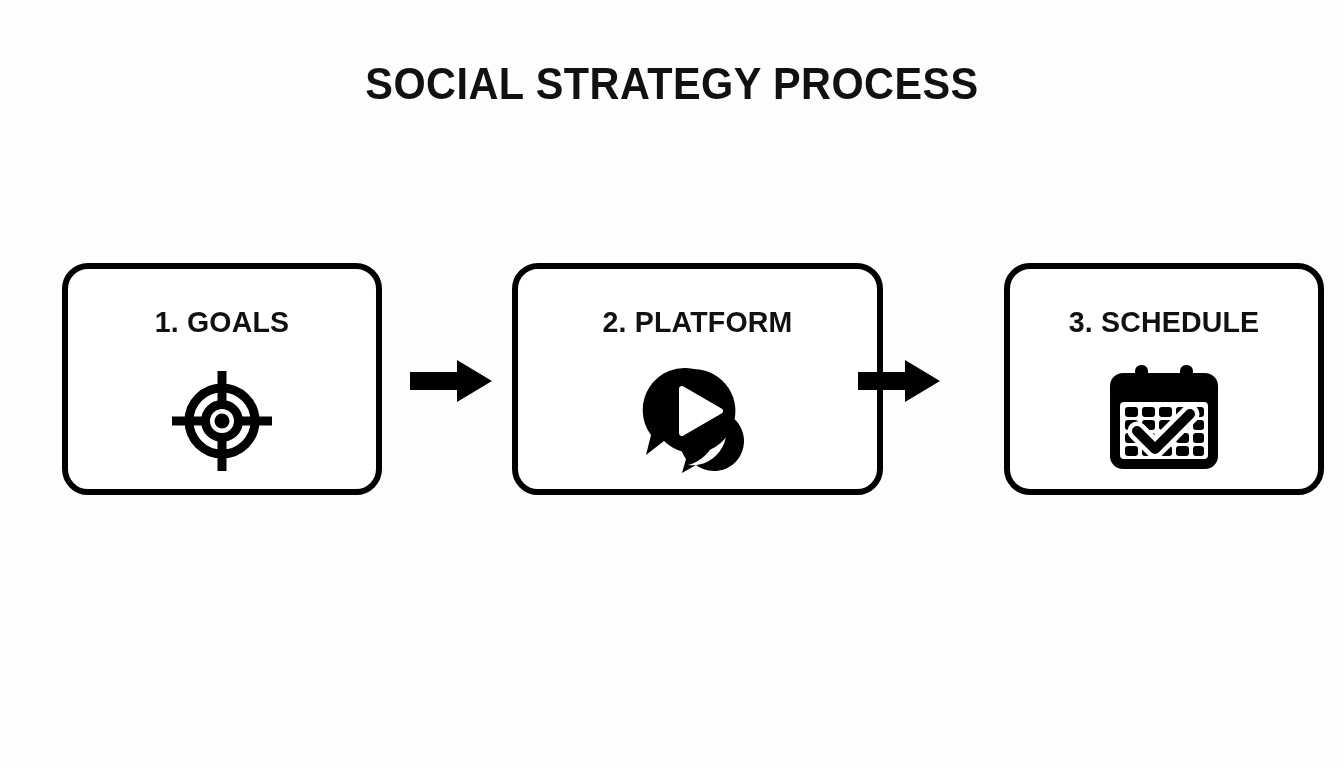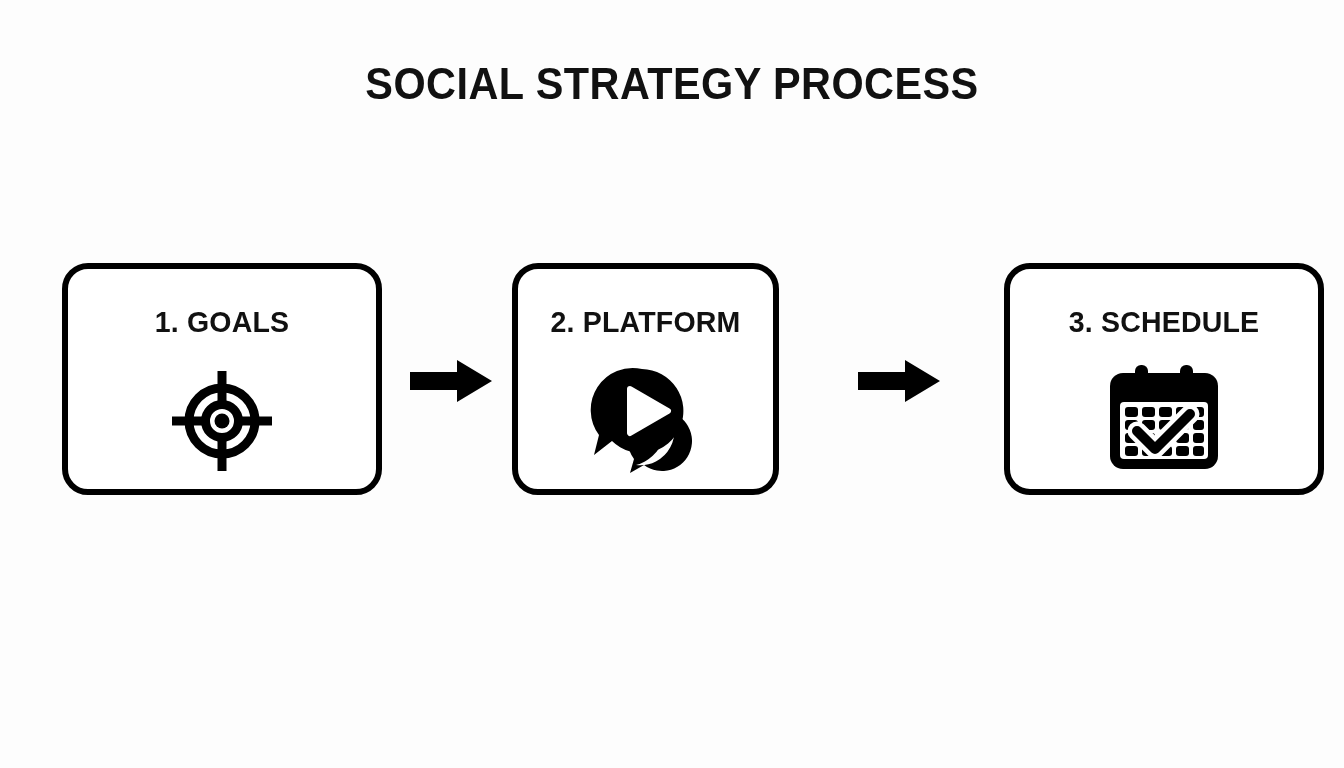--- a/index.html
+++ b/index.html
@@ -54,21 +54,21 @@
     position: absolute;
     top: 0;
     width: 320px;
     height: 232px;
     box-sizing: border-box;
     border: 6px solid #000000;
     border-radius: 26px;
     background: #ffffff;
   }
   .step-box.s1 { left: 0px; padding-left: 12px; }
-  .step-box.s2 { left: 450px; width: 267px; }
+  .step-box.s2 { left: 450px; width: 371px; }
   .step-box.s3 { left: 942px; width: 320px; }
 
   .step-label {
     position: absolute;
     left: 0;
     top: 36px;
     width: 100%;
     text-align: center;
     font-family: "Liberation Sans", sans-serif;
     font-weight: bold;

